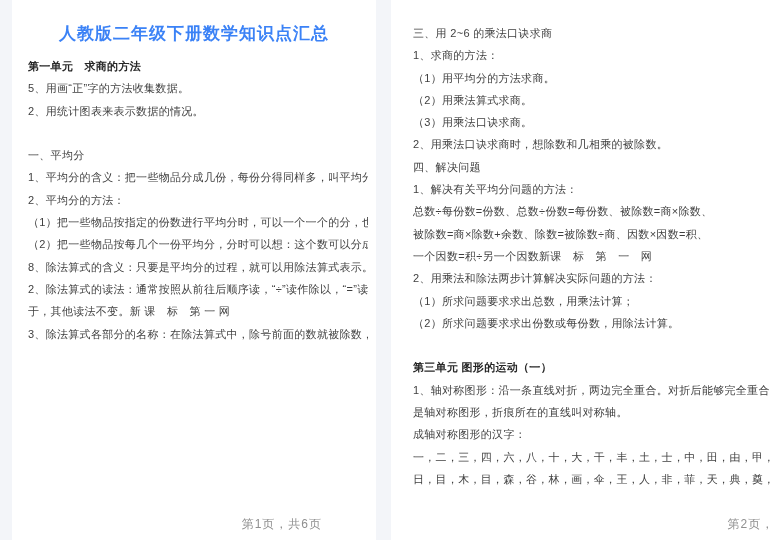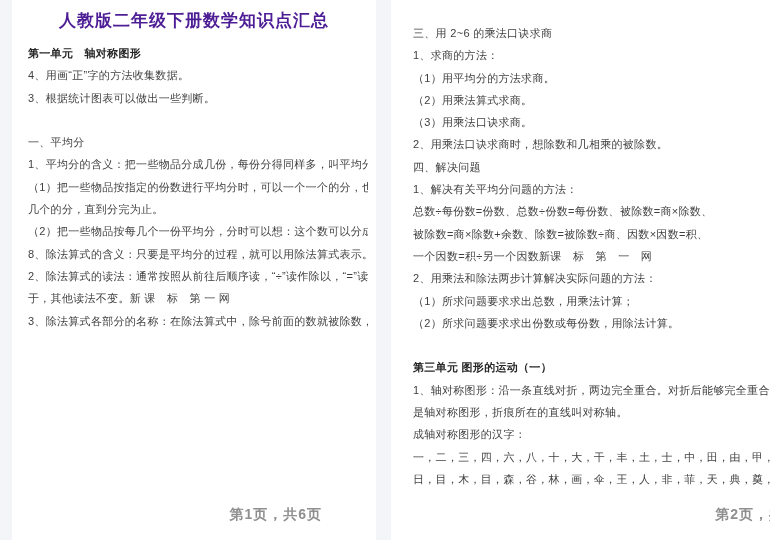--- a/index.html
+++ b/index.html
@@ -8,58 +8,58 @@
     background:#f3f5f9;
     font-family:"Liberation Sans","DejaVu Sans",sans-serif;
   }
   .viewport{display:flex;width:770px;height:540px;}
   .gutter-left{width:12px;background:#f3f5f9;flex:0 0 auto;}
   .gutter-mid{width:15px;background:#f3f5f9;flex:0 0 auto;}
   .page{background:#ffffff;position:relative;box-sizing:border-box;}
   .page-1{width:364px;flex:0 0 auto;}
   .page-2{flex:1 1 auto;}
   .doc-title{
-    margin-top:9px;height:24px;line-height:24px;
+    margin-top:22px;height:24px;line-height:24px;
     text-align:center;font-size:17px;font-weight:bold;
-    color:#4c1d95;letter-spacing:1px;white-space:nowrap;
+    color:#3b82f6;letter-spacing:1px;white-space:nowrap;
   }
   .lines{box-sizing:border-box;}
   .page-1 .lines{padding:9px 8px 0 16px;}
   .page-2 .lines{padding:22px 10px 0 22px;}
   .line{
     height:22.3px;line-height:22.3px;font-size:11px;
     color:#3f3f3f;white-space:nowrap;overflow:hidden;
     letter-spacing:0.3px;
   }
   .line.h{font-weight:bold;color:#262626;}
   .line.sp{}
   .footer{
-    position:absolute;bottom:16px;font-size:14px;color:#8f8f8f;
-    letter-spacing:1px;white-space:nowrap;font-weight:bold;
+    position:absolute;bottom:7px;font-size:12px;color:#8f8f8f;
+    letter-spacing:1px;white-space:nowrap;
   }
   .footer-1{right:54px;}
   .footer-2{right:22px;}
 </style>
 </head>
 <body>
 
 <div class="viewport">
   <div class="gutter-left"></div>
 
   <div class="page page-1">
     <div class="doc-title">人教版二年级下册数学知识点汇总</div>
     <div class="lines">
-        <div class="line h">第一单元　轴对称图形</div>
-        <div class="line p">4、用画“正”字的方法收集数据。</div>
-        <div class="line p">3、根据统计图表可以做出一些判断。</div>
+        <div class="line h">第一单元　求商的方法</div>
+        <div class="line p">5、用画“正”字的方法收集数据。</div>
+        <div class="line p">2、用统计图表来表示数据的情况。</div>
         <div class="line sp"></div>
         <div class="line p">一、平均分</div>
         <div class="line p">1、平均分的含义：把一些物品分成几份，每份分得同样多，叫平均分。</div>
+        <div class="line p">2、平均分的方法：</div>
         <div class="line p">（1）把一些物品按指定的份数进行平均分时，可以一个一个的分，也可以几个</div>
-        <div class="line p">几个的分，直到分完为止。</div>
         <div class="line p">（2）把一些物品按每几个一份平均分，分时可以想：这个数可以分成几个这样</div>
         <div class="line p">8、除法算式的含义：只要是平均分的过程，就可以用除法算式表示。</div>
         <div class="line p">2、除法算式的读法：通常按照从前往后顺序读，“÷”读作除以，“=”读作等</div>
         <div class="line p">于，其他读法不变。新 课　标　第 一 网</div>
         <div class="line p">3、除法算式各部分的名称：在除法算式中，除号前面的数就被除数，除号后面</div>
       </div>
     <div class="footer footer-1">第1页，共6页</div>
   </div>
 
   <div class="gutter-mid"></div>

